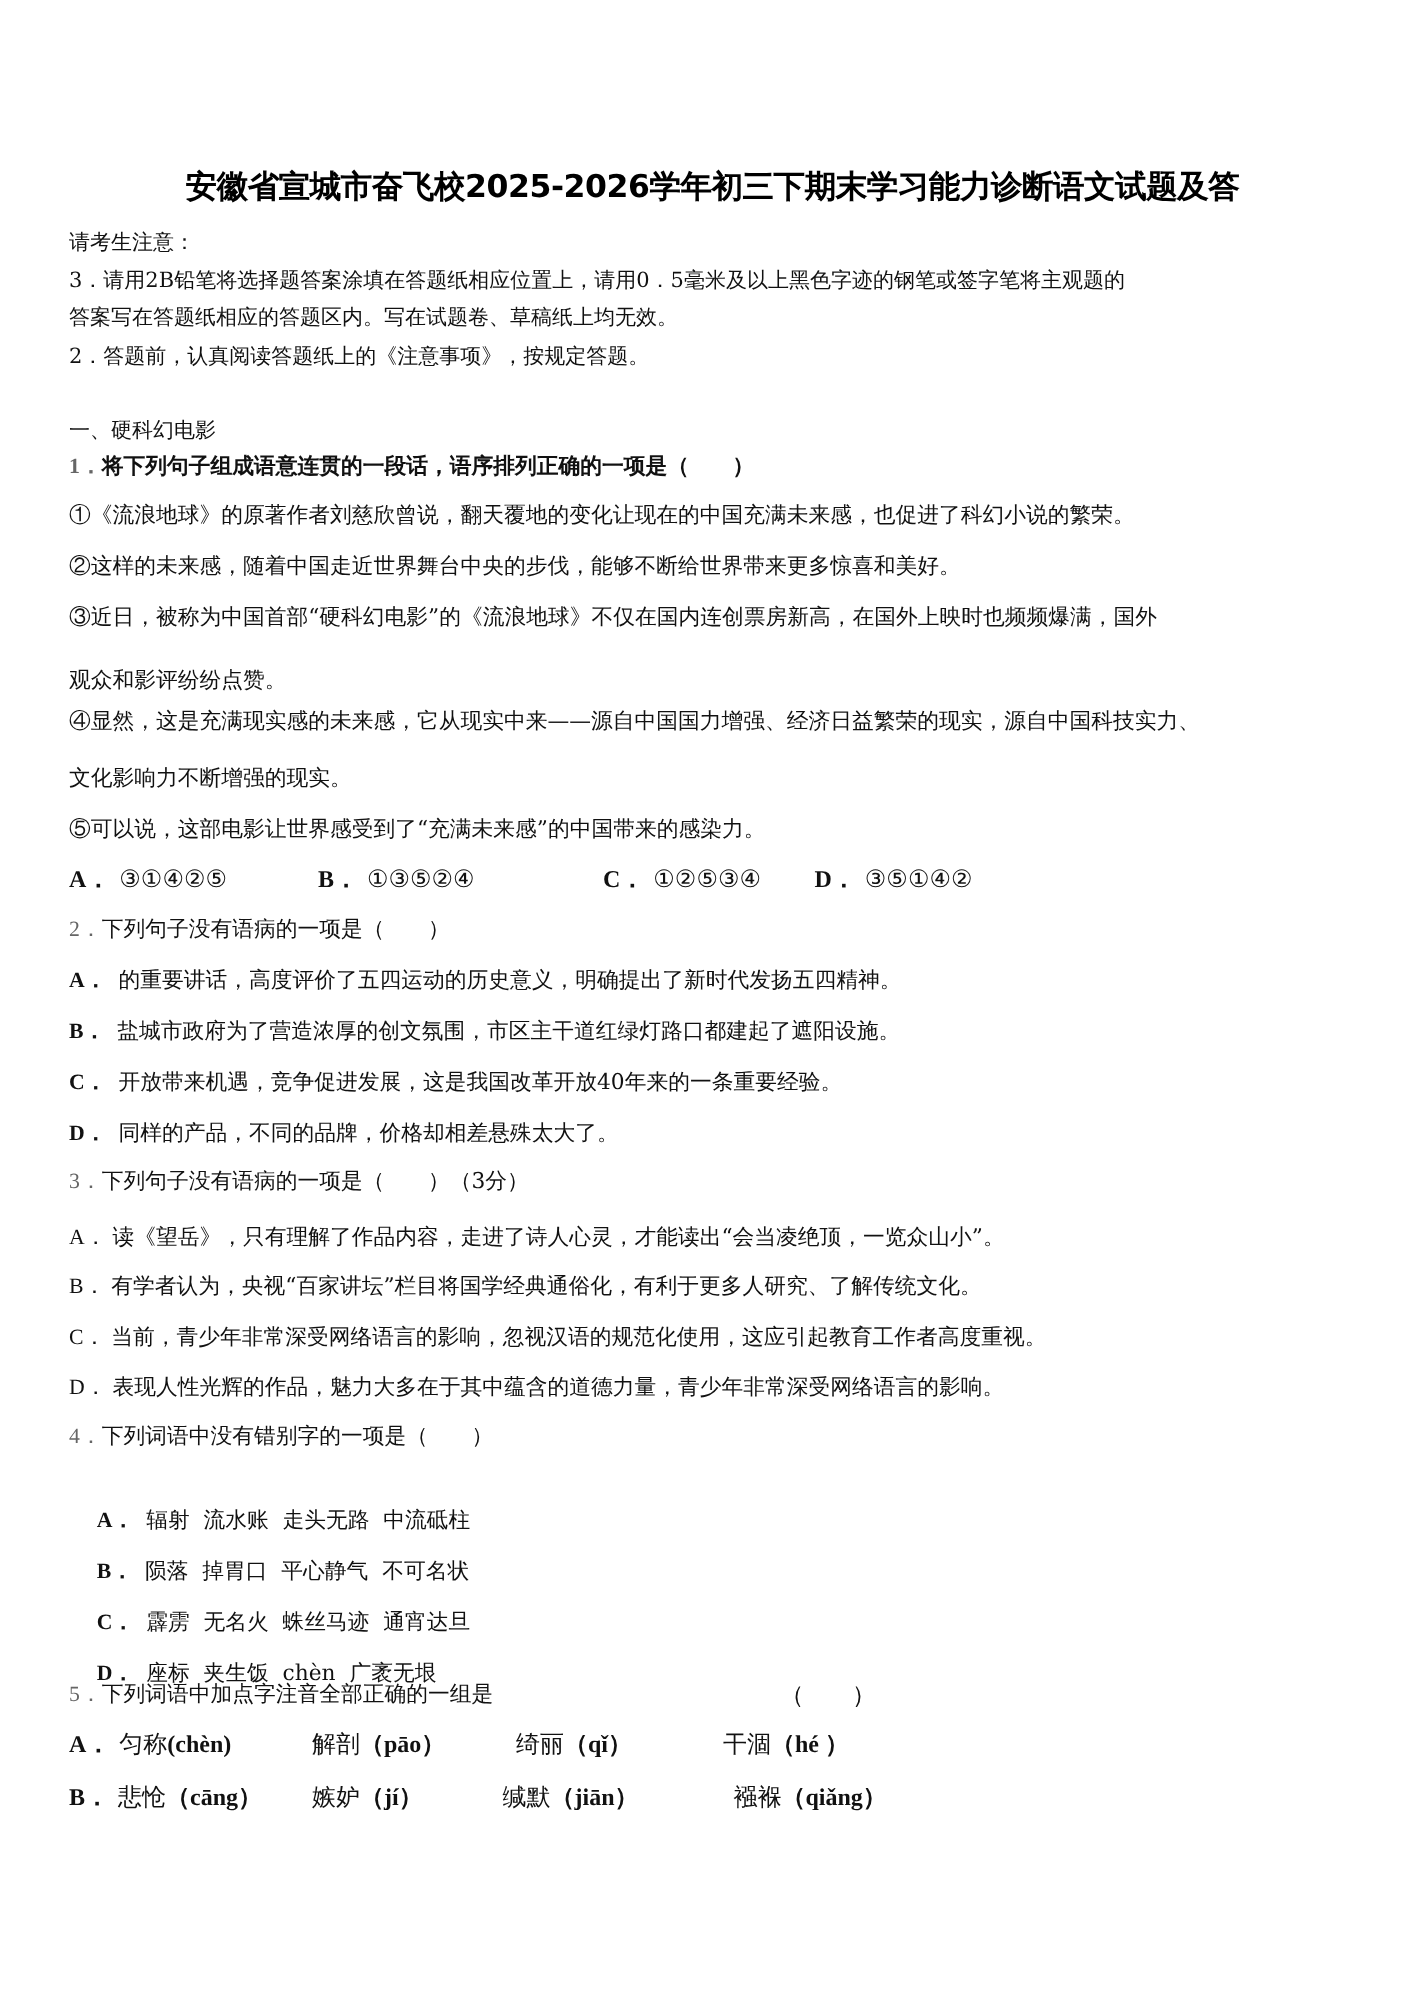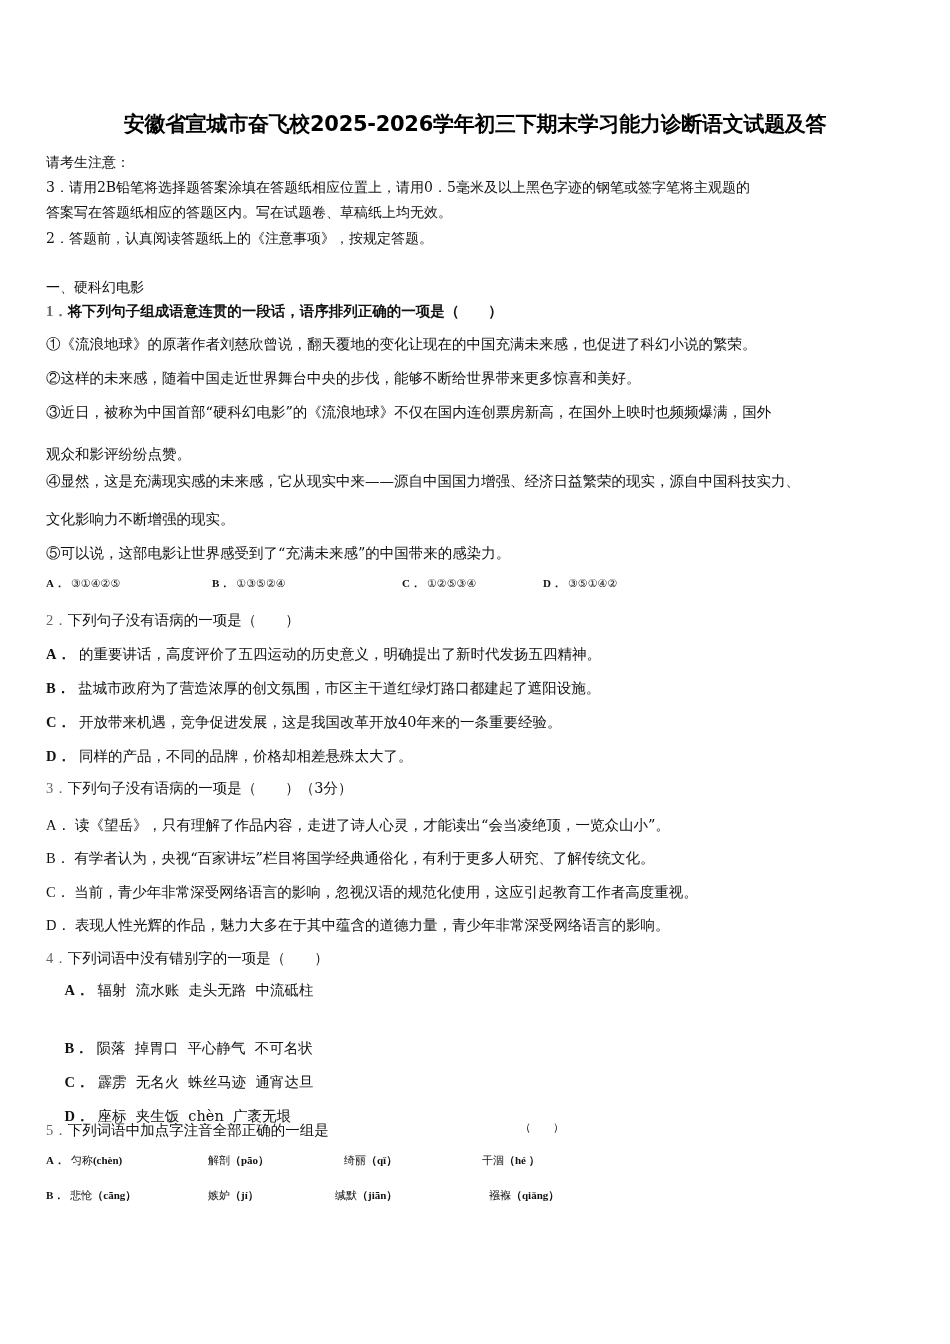--- a/index.html
+++ b/index.html
@@ -15,21 +15,21 @@
     font-weight: bold; font-size: 21px; letter-spacing: -0.3px; color: #000;
   }
   .line {
     position: absolute; left: 46px; white-space: nowrap;
     font-size: 14.5px; line-height: 20px; color: #111;
   }
   .notice { font-size: 14px; }
   .qnum { color: #666666; font-family: "Liberation Serif", serif; }
   .opt-letter { font-weight: bold; font-family: "Liberation Serif", serif; margin-right: 8px; }
   .opt-letter-plain { font-family: "Liberation Serif", serif; margin-right: 4px; }
-  .choice { position: absolute; white-space: nowrap; font-size: 11px; }
+  .choice { position: absolute; white-space: nowrap; font-size: 16px; }
   .choice .opt-letter { margin-right: 6px; }
   .pinyin { font-family: "Liberation Serif", serif; font-weight: bold; }
 </style>
 </head>
 <body>
 
 <div class="page">
 
   <div class="title">安徽省宣城市奋飞校2025-2026学年初三下期末学习能力诊断语文试题及答</div>
 
@@ -92,21 +92,21 @@
   <div class="line" style="top:882px;">
     <span class="opt-letter-plain">C．</span><span>当前，青少年非常深受网络语言的影响，忽视汉语的规范化使用，这应引起教育工作者高度重视。</span>
   </div>
   <div class="line" style="top:915px;">
     <span class="opt-letter-plain">D．</span><span>表现人性光辉的作品，魅力大多在于其中蕴含的道德力量，青少年非常深受网络语言的影响。</span>
   </div>
 
   <div class="line" style="top:948px;">
     <span class="qnum">4．</span><span>下列词语中没有错别字的一项是（　　）</span>
   </div>
-  <div class="line" style="top:960px; white-space:pre;text-align:right;">
+  <div class="line" style="top:984px; white-space:pre;text-align:right;">
     <span class="opt-letter">A．</span><span>辐射  流水账  走头无路  中流砥柱</span>
   </div>
   <div class="line" style="top:1018px; white-space:pre;">
     <span class="opt-letter">B．</span><span>陨落  掉胃口  平心静气  不可名状</span>
   </div>
   <div class="line" style="top:1052px; white-space:pre;">
     <span class="opt-letter">C．</span><span>霹雳  无名火  蛛丝马迹  通宵达旦</span>
   </div>
   <div class="line" style="top:1086px; white-space:pre;">
     <span class="opt-letter">D．</span><span>座标  夹生饭  chèn  广袤无垠</span>

